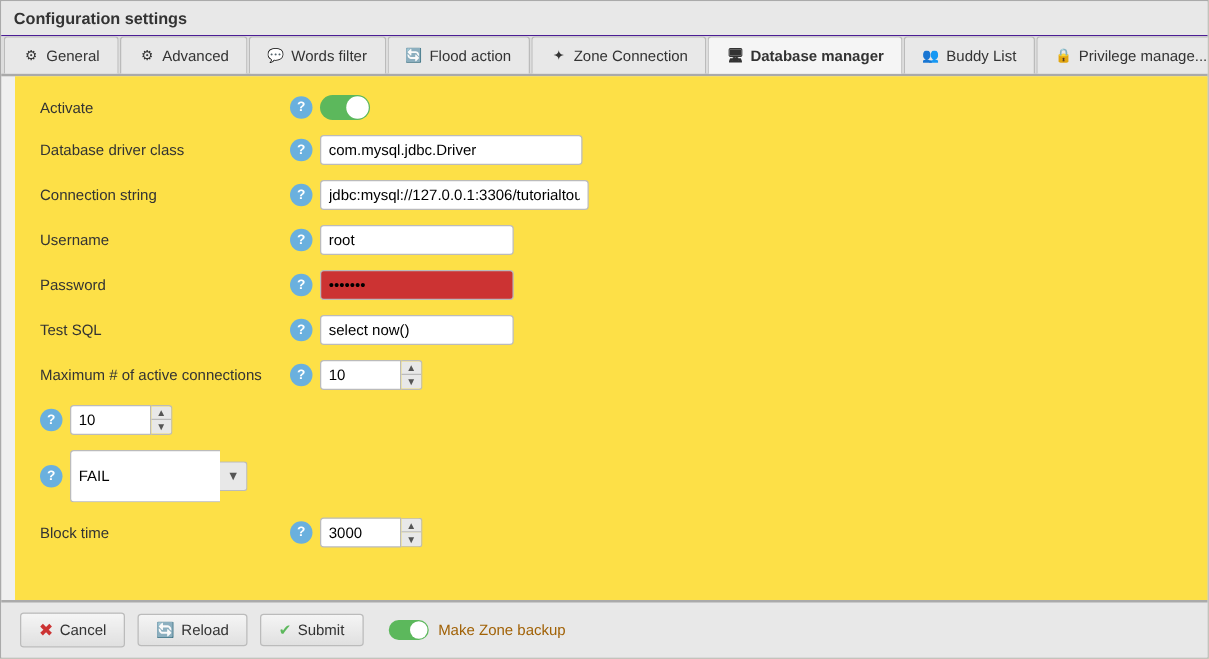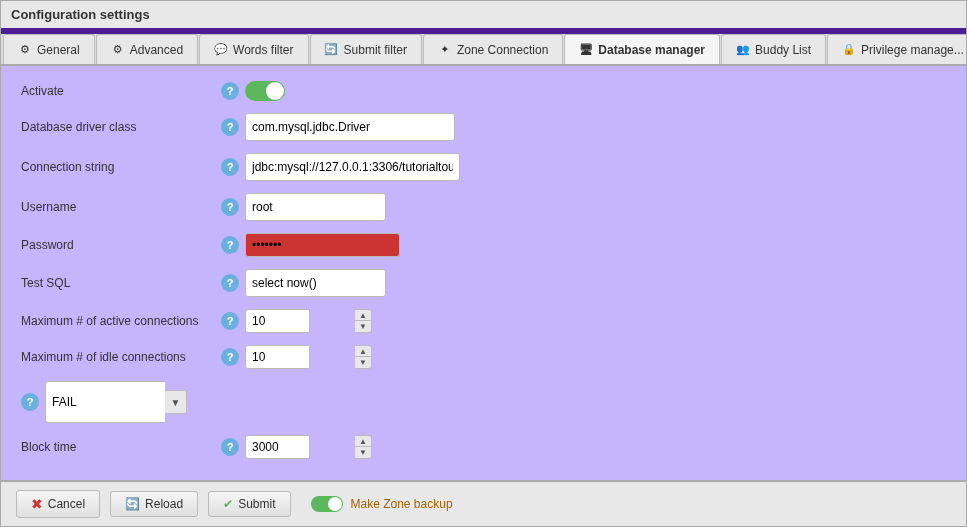--- a/index.html
+++ b/index.html
@@ -14,21 +14,21 @@
     .window {
       background: #f0f0f0;
       border: 1px solid #aaa;
       width: 967px;
       height: 527px;
       display: flex;
       flex-direction: column;
     }
     .title-bar {
       background: #e8e8e8;
-      border-bottom: 6px solid #4c1d95;
+      border-bottom: 1px solid #4c1d95;
       padding: 6px 10px;
       font-size: 13px;
       font-weight: bold;
       color: #333;
     }
     .tabs {
       display: flex;
       background: #ddd;
       border-bottom: 2px solid #aaa;
       overflow: hidden;
@@ -60,23 +60,24 @@
     .tab-icon {
       width: 14px;
       height: 14px;
       display: inline-flex;
       align-items: center;
       justify-content: center;
       font-size: 11px;
     }
     .content {
       flex: 1;
-      background: #c4b5fd;
+      background: #fde047;
       padding: 15px 20px;
       overflow-y: auto;
+      margin-left: 11px;
     }
     .form-row {
       display: flex;
       align-items: center;
       margin-bottom: 12px;
     }
     .form-label {
       width: 200px;
       color: #333;
       font-size: 12px;
@@ -92,27 +93,27 @@
       display: inline-flex;
       align-items: center;
       justify-content: center;
       margin-right: 6px;
       cursor: pointer;
       flex-shrink: 0;
     }
     .form-control {
       border: 1px solid #bbb;
       border-radius: 3px;
-      padding: 13px 6px;
+      padding: 3px 6px;
       font-size: 12px;
       background: white;
       height: 24px;
     }
     .form-control-wide { width: 210px; }
-    .form-control-medium { width: 141px; }
+    .form-control-medium { width: 155px; }
     .toggle-switch {
       width: 40px;
       height: 20px;
       background: #5cb85c;
       border-radius: 10px;
       position: relative;
       cursor: pointer;
       display: inline-block;
     }
     .toggle-switch::after {
@@ -121,21 +122,20 @@
       width: 18px;
       height: 18px;
       background: white;
       border-radius: 50%;
       top: 1px;
       right: 1px;
     }
     .spinner-wrap {
       display: flex;
       align-items: flex-start;
-      gap: 45px;
     }
     .spinner-input {
       border: 1px solid #bbb;
       border-radius: 3px 0 0 3px;
       padding: 3px 6px;
       font-size: 12px;
       background: white;
       height: 24px;
       width: 65px;
     }
@@ -275,21 +275,21 @@
     <div class="tab">
       <span class="tab-icon">⚙</span>
       <span>Advanced</span>
     </div>
     <div class="tab">
       <span class="tab-icon">💬</span>
       <span>Words filter</span>
     </div>
     <div class="tab">
       <span class="tab-icon">🔄</span>
-      <span>Submit filter</span>
+      <span>Flood action</span>
     </div>
     <div class="tab">
       <span class="tab-icon">✦</span>
       <span>Zone Connection</span>
     </div>
     <div class="tab active">
       <span class="tab-icon">🖥</span>
       <span>Database manager</span>
     </div>
     <div class="tab">
@@ -347,21 +347,20 @@
       <div class="spinner-wrap">
         <input class="spinner-input" type="text" value="10" style="">
         <div class="spinner-buttons">
           <button class="spinner-btn">▲</button>
           <button class="spinner-btn">▼</button>
         </div>
       </div>
     </div>
 
     <div class="form-row">
-      <span class="form-label">Maximum # of idle connections</span>
       <span class="help-icon">?</span>
       <div class="spinner-wrap">
         <input class="spinner-input" type="text" value="10" style="">
         <div class="spinner-buttons">
           <button class="spinner-btn">▲</button>
           <button class="spinner-btn">▼</button>
         </div>
       </div>
     </div>
 

